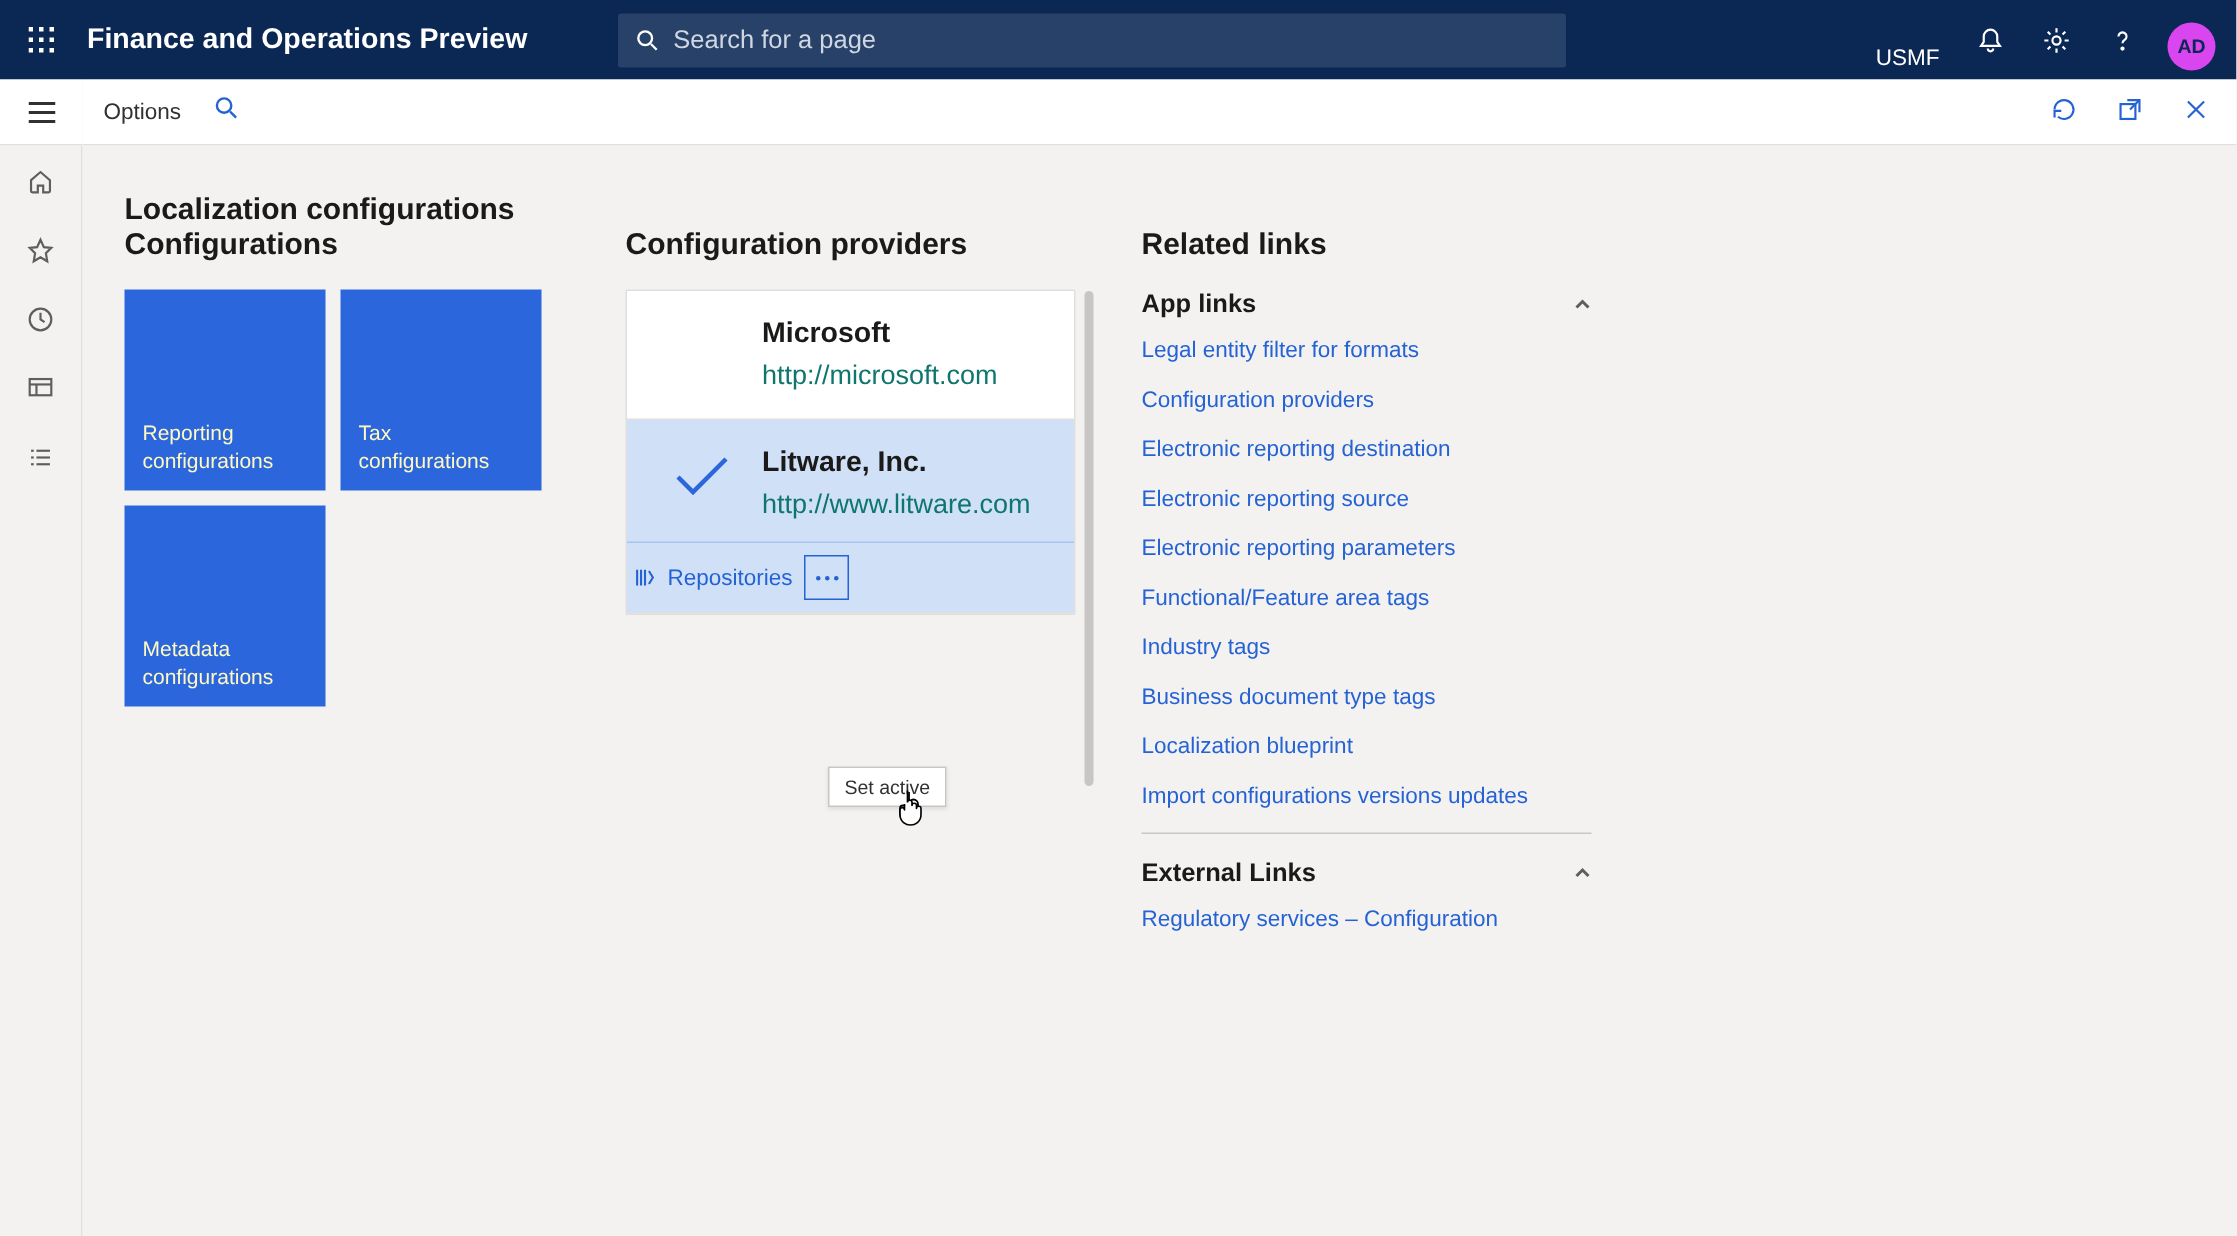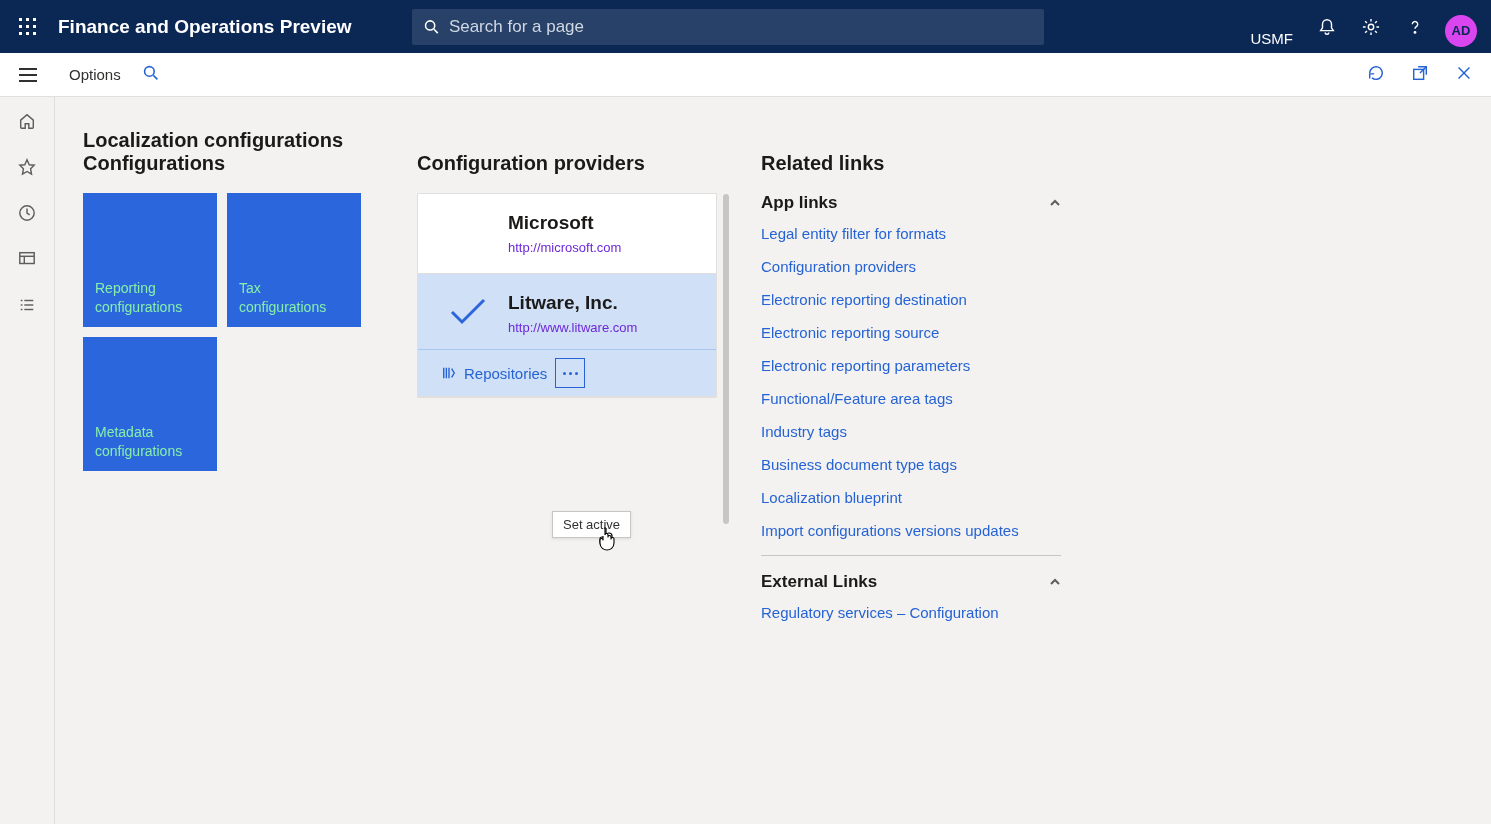--- a/index.html
+++ b/index.html
@@ -98,40 +98,40 @@
 .col-conf { flex: 0 0 290px; }
 .col-prov { flex: 0 0 300px; position: relative; }
 .col-links { flex: 0 0 300px; }
 
 .section-h { font-size: 20px; font-weight: 600; color: #1b1a19; margin-bottom: 18px; }
 
 .tiles { display: flex; flex-wrap: wrap; gap: 10px; }
 .tile {
   width: 134px; height: 134px;
   background: #2b66dc;
-  color: #86efac;
+  color: #fef9c3;
   display: flex; align-items: flex-end;
   padding: 10px 12px;
   font-size: 14px; line-height: 1.35;
   cursor: pointer;
 }
 
 .prov-list { border: 1px solid #e1dfdd; border-radius: 1px; overflow: visible; position: relative; }
 .prov-card {
   background: #fff;
   padding: 18px 16px 18px 90px;
   border-bottom: 1px solid #e1dfdd;
   position: relative;
   cursor: pointer;
 }
 .prov-card.selected {
   background: #cfe0f7;
 }
 .prov-name { font-size: 19px; font-weight: 600; color: #1b1a19; }
-.prov-url { font-size: 13px; color: #6d28d9; margin-top: 6px; }
+.prov-url { font-size: 18px; color: #0f766e; margin-top: 6px; }
 .prov-check {
   position: absolute; left: 30px; top: 22px;
   width: 40px; height: 30px;
 }
 .prov-check svg { width: 40px; height: 30px; stroke: #2b66dc; stroke-width: 3; fill: none; }
 
 .prov-actions {
   display: flex; align-items: center; gap: 8px;
   padding: 8px 14px; background: #cfe0f7;
   border-top: 1px solid #a9c6ef;
@@ -333,21 +333,21 @@
           <div class="prov-url">http://microsoft.com</div>
         </div>
         <div class="prov-card selected">
           <div class="prov-check">
             <svg viewBox="0 0 40 30">
                 <path d="M4 16 L14 26 L36 4"></path>
               </svg>
           </div>
           <div class="prov-name">Litware, Inc.</div>
           <div class="prov-url">http://www.litware.com</div>
-          <div class="prov-actions" style="margin: 14px -16px -18px -90px; padding-left:24px;">
+          <div class="prov-actions" style="margin: 14px -16px -18px -90px; padding-left:5px;">
             <button class="repo-btn">
               <svg viewBox="0 0 16 16">
                   <path d="M2 2v12M5 2v12M8 2v12"></path>
                   <path d="M11 3l3 5-3 5"></path>
                 </svg>
               <span>Repositories</span>
             </button>
             <div class="more-btn">
               <div class="more-dots">
                   <span></span>

